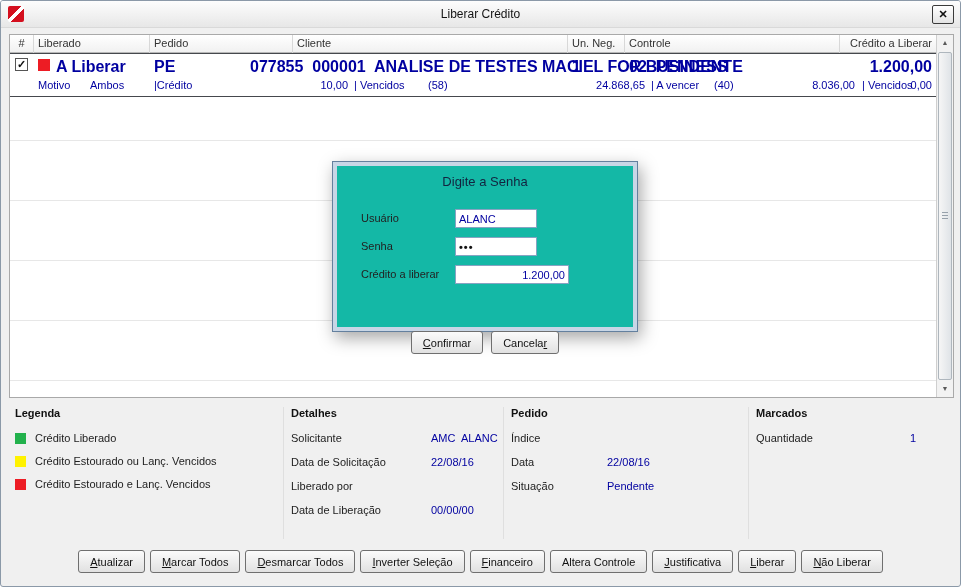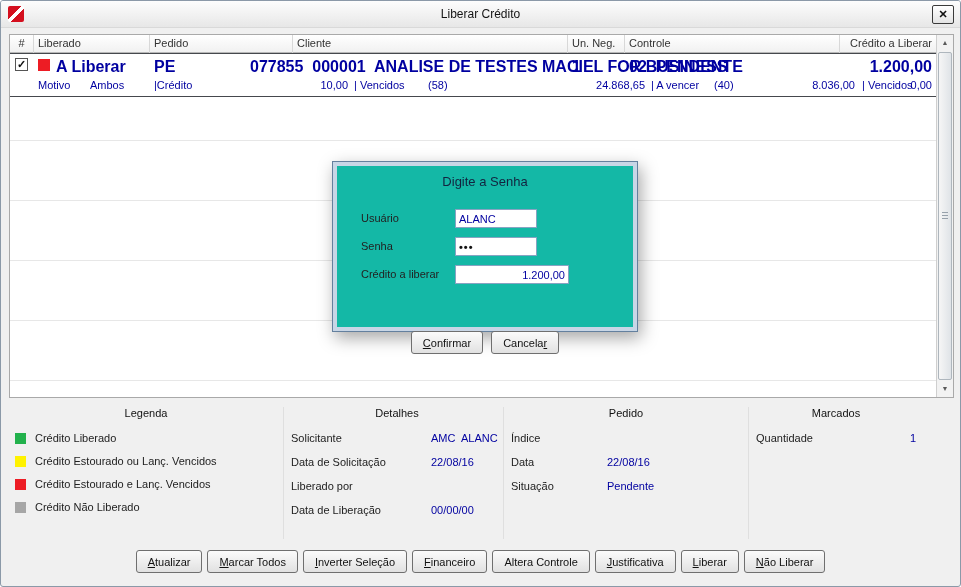--- a/index.html
+++ b/index.html
@@ -40,21 +40,21 @@
   .vscroll { position:absolute; top:0; right:0; bottom:0; width:17px; background:#f2f2f2; border-left:1px solid #cfcfcf; }
   .sbtn { position:absolute; left:0; width:16px; height:16px; font-size:7px; color:#5a5a5a;
           text-align:center; line-height:16px; cursor:pointer; }
   .sthumb { position:absolute; left:1px; width:14px; top:17px; bottom:17px; cursor:pointer;
             background:linear-gradient(90deg,#f6f6f6,#dfe3e7); border:1px solid #aeb6bd; border-radius:2px; }
   .sthumb::after { content:""; position:absolute; left:3px; right:3px; top:50%; height:7px; margin-top:-4px;
             background:repeating-linear-gradient(#97a1ab 0 1px, transparent 1px 3px); }
 
   
   .panel { position:absolute; font-size:11px; color:#222; }
-  .ptitle { font-weight:normal; font-size:11px; color:#111; margin-bottom:13px;text-align:center; }
+  .ptitle { font-weight:bold; font-size:11px; color:#111; margin-bottom:13px; }
   .legend-item { display:flex; align-items:center; margin-bottom:11px; }
   .lsq { width:11px; height:11px; margin-right:9px; flex:0 0 11px; }
   .prow { display:flex; margin-bottom:12px; }
   .plabel { width:104px; color:#222; flex:0 0 104px; }
   .plabel2 { width:60px; color:#222; flex:0 0 60px; }
   .pvalue { color:#0000a0; white-space:pre;margin-left:36px; }
   .vsep { position:absolute; top:406px; height:132px; width:1px; background:#dfdfdf; }
 
   
   .buttonbar { position:absolute; left:0; right:0; top:549px; display:flex; justify-content:center; gap:5px; }
@@ -148,24 +148,20 @@
       <span>Crédito Liberado</span>
     </div>
     <div class="legend-item">
       <div class="lsq" style="background: rgb(255, 242, 0);"></div>
       <span>Crédito Estourado ou Lanç. Vencidos</span>
     </div>
     <div class="legend-item">
       <div class="lsq" style="background: rgb(237, 28, 36);"></div>
       <span>Crédito Estourado e Lanç. Vencidos</span>
     </div>
-    <div class="legend-item">
-      <div class="lsq" style="background: rgb(166, 166, 166);"></div>
-      <span>Crédito Não Liberado</span>
-    </div>
   </div>
 
   <div class="panel" style="left:290px;top:406px;width:212px">
     <div class="ptitle">Detalhes</div>
     <div class="prow">
       <span class="plabel">Solicitante</span>
       <span class="pvalue">AMC  ALANC</span>
     </div>
     <div class="prow">
       <span class="plabel">Data de Solicitação</span>
@@ -201,20 +197,21 @@
     <div class="ptitle">Marcados</div>
     <div class="prow" style="justify-content:space-between">
       <span>Quantidade</span>
       <span class="pvalue">1</span>
     </div>
   </div>
 
   <div class="buttonbar">
     <button class="btn"><u>A</u>tualizar</button>
     <button class="btn"><u>M</u>arcar Todos</button>
+    <button class="btn"><u>D</u>esmarcar Todos</button>
     <button class="btn"><u>I</u>nverter Seleção</button>
     <button class="btn"><u>F</u>inanceiro</button>
     <button class="btn">Altera Controle</button>
     <button class="btn"><u>J</u>ustificativa</button>
     <button class="btn"><u>L</u>iberar</button>
     <button class="btn"><u>N</u>ão Liberar</button>
   </div>
 
   <div class="modal">
     <div class="mtitle">Digite a Senha</div>

